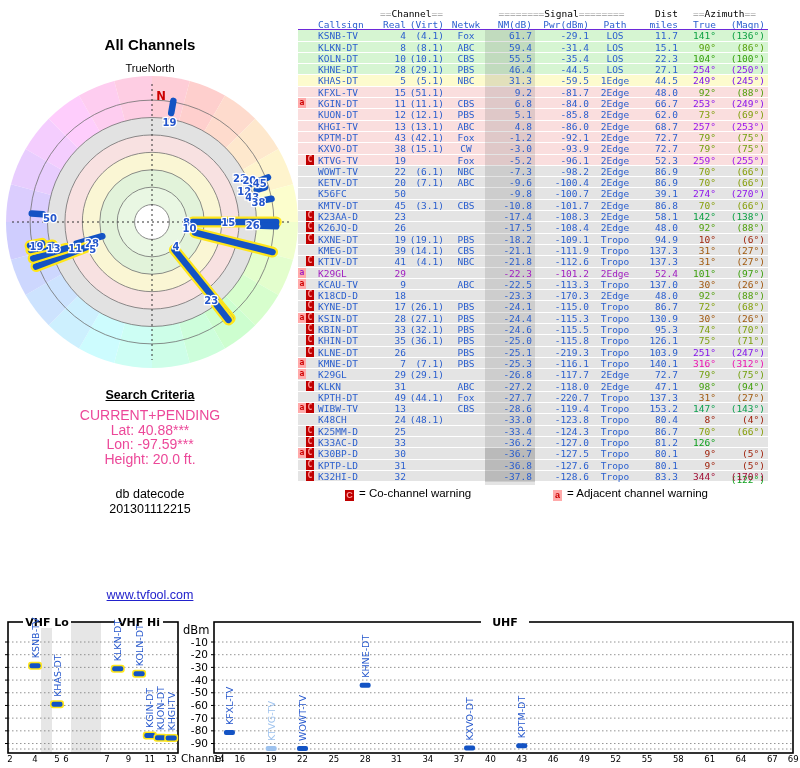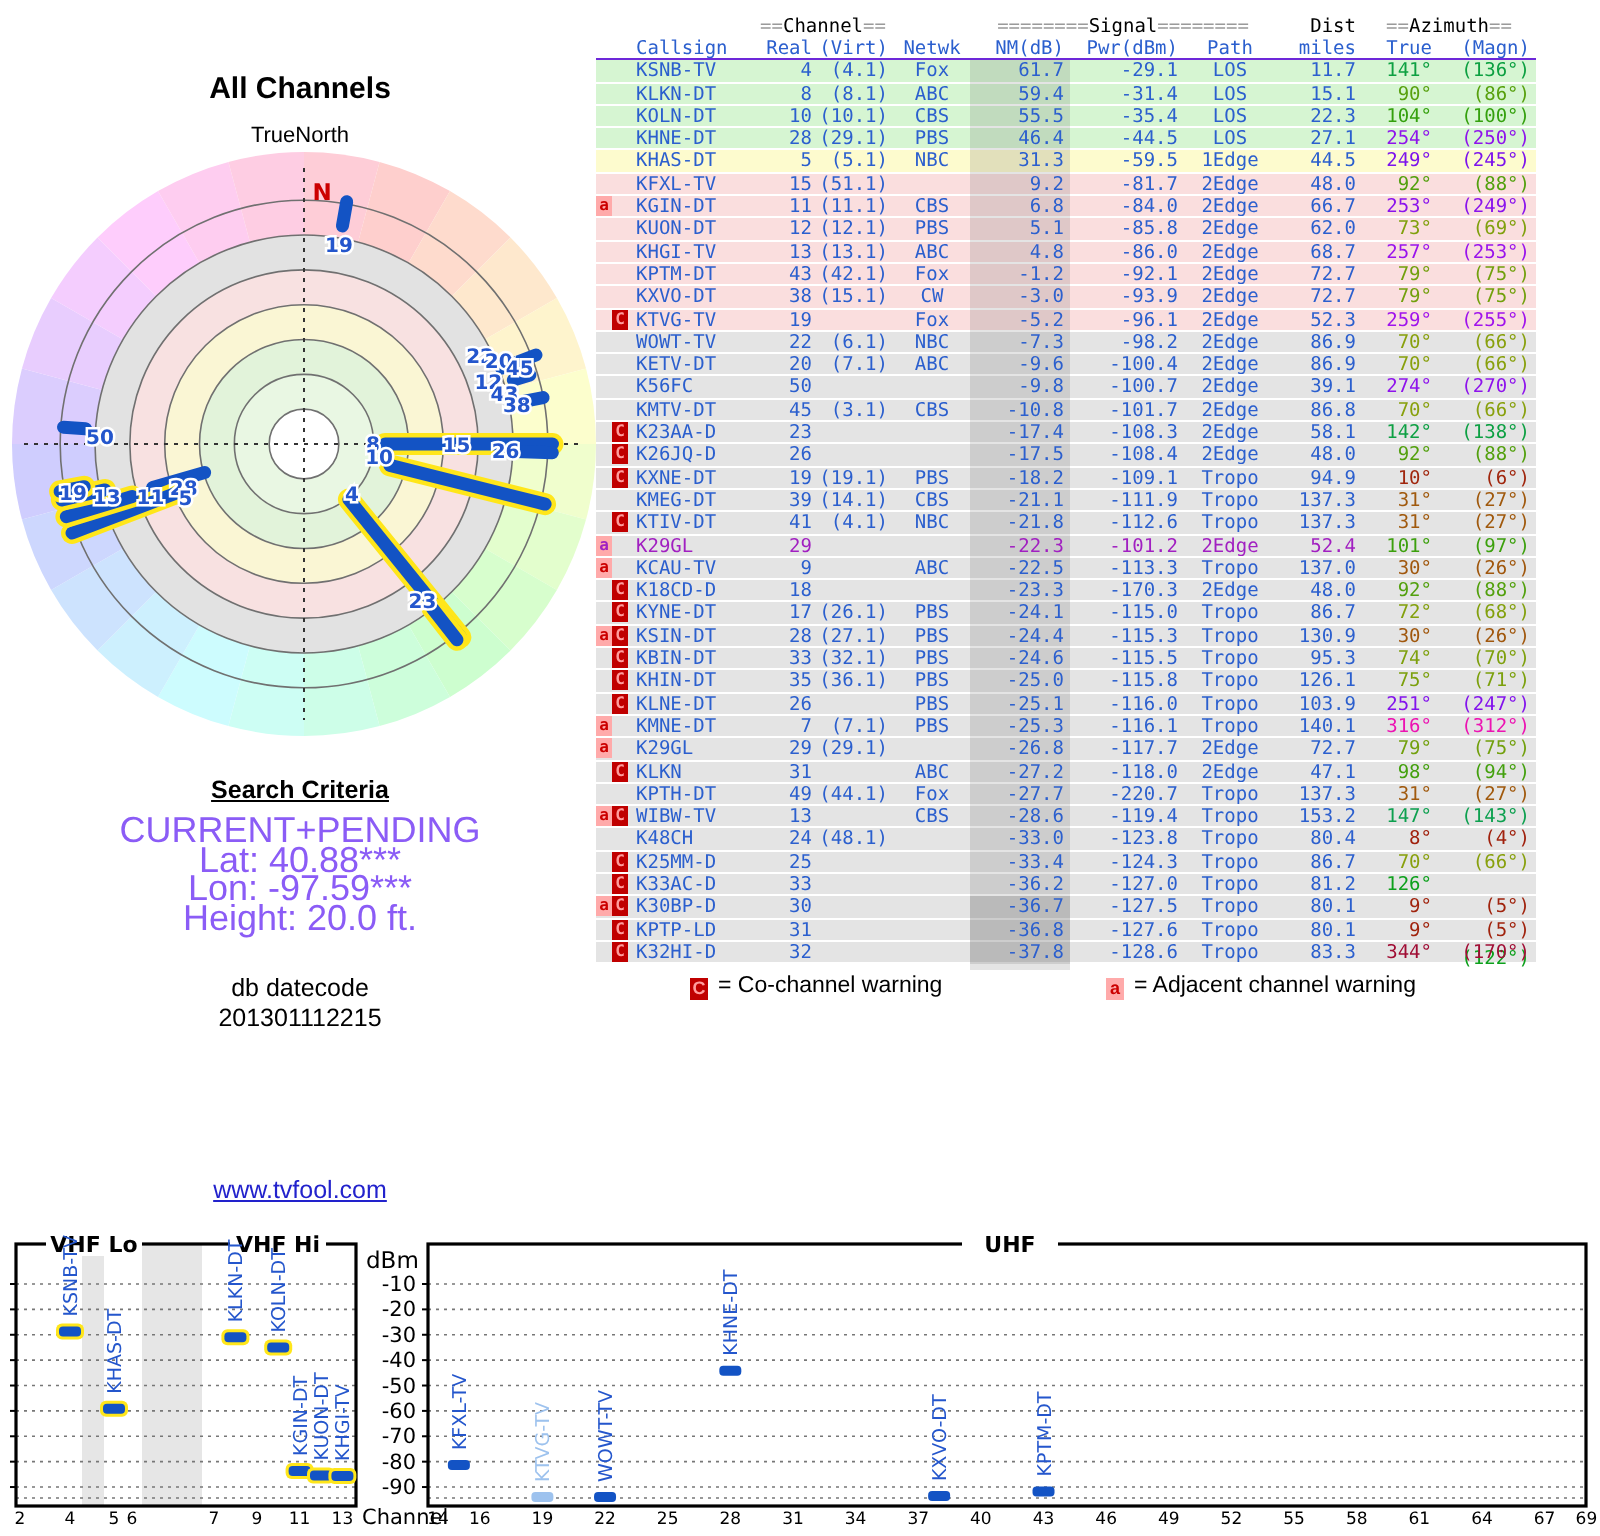--- a/index.html
+++ b/index.html
@@ -3,21 +3,21 @@
 <meta charset="utf-8">
 <style>
   html,body{margin:0;padding:0}
   body{width:800px;height:768px;position:relative;background:#fff;
        font-family:"Liberation Sans","DejaVu Sans",sans-serif;overflow:hidden}
   .abs{position:absolute}
   
   .title{font-weight:bold;font-size:15px;color:#000;text-align:center;width:300px;left:0;top:36px}
   .truenorth{font-size:11px;color:#000;text-align:center;width:300px;left:0;top:62px}
   .search-title{font-weight:bold;font-size:12.5px;text-decoration:underline;text-align:center;width:300px;left:0;top:388px}
-  .crit{font-size:18px;color:#8b5cf6;text-align:center;width:300px;left:0;top:408px;line-height:14.5px}
+  .crit{font-size:14px;color:#ec4899;text-align:center;width:300px;left:0;top:408px;line-height:14.5px}
   .dbc{font-size:12.5px;color:#000;text-align:center;width:300px;left:0;top:487px;line-height:15px}
   .link{font-size:12.5px;text-align:center;width:300px;left:0;top:588px}
   .link a{color:#2222cc}
   
   #tvtable{left:298px;top:8px;width:470px;font-family:"DejaVu Sans Mono","Liberation Mono",monospace;font-size:9.5px;color:#2b5fce}
   .trow{display:grid;grid-template-columns:18px 60px 33px 38px 38px 50px 57px 46px 43px 38px 49px;height:11.3px;line-height:11.3px;box-sizing:border-box;border-bottom:1px solid #fff}
   .hrow{display:grid;grid-template-columns:18px 60px 71px 38px 153px 43px 87px;height:11px;line-height:11px;color:#000}
   .hrow2{border-bottom:1px solid #6d28d9}
   .gray{color:#9a9a9a}
   .r{text-align:right;padding-right:3px}
@@ -528,21 +528,21 @@
       <span class="r" style="color: rgb(124, 160, 13);">75°</span>
       <span class="r" style="color: rgb(124, 160, 13);">(71°)</span>
     </div>
     <div class="trow bg-gray">
       <span><span class="mk"></span><span class="mk mkC">C</span></span>
       <span class="l">KLNE-DT</span>
       <span class="r">26</span>
       <span class="r"></span>
       <span class="c">PBS</span>
       <span class="r nmcell">-25.1</span>
-      <span class="r">-116.0</span>
+      <span class="r">-219.3</span>
       <span class="c">Tropo</span>
       <span class="r">103.9</span>
       <span class="r" style="color: rgb(131, 19, 236);">251°</span>
       <span class="r" style="color: rgb(131, 19, 236);">(247°)</span>
     </div>
     <div class="trow bg-gray">
       <span><span class="mk mkA">a</span></span>
       <span class="l">KMNE-DT</span>
       <span class="r">7</span>
       <span class="r">(7.1)</span>

